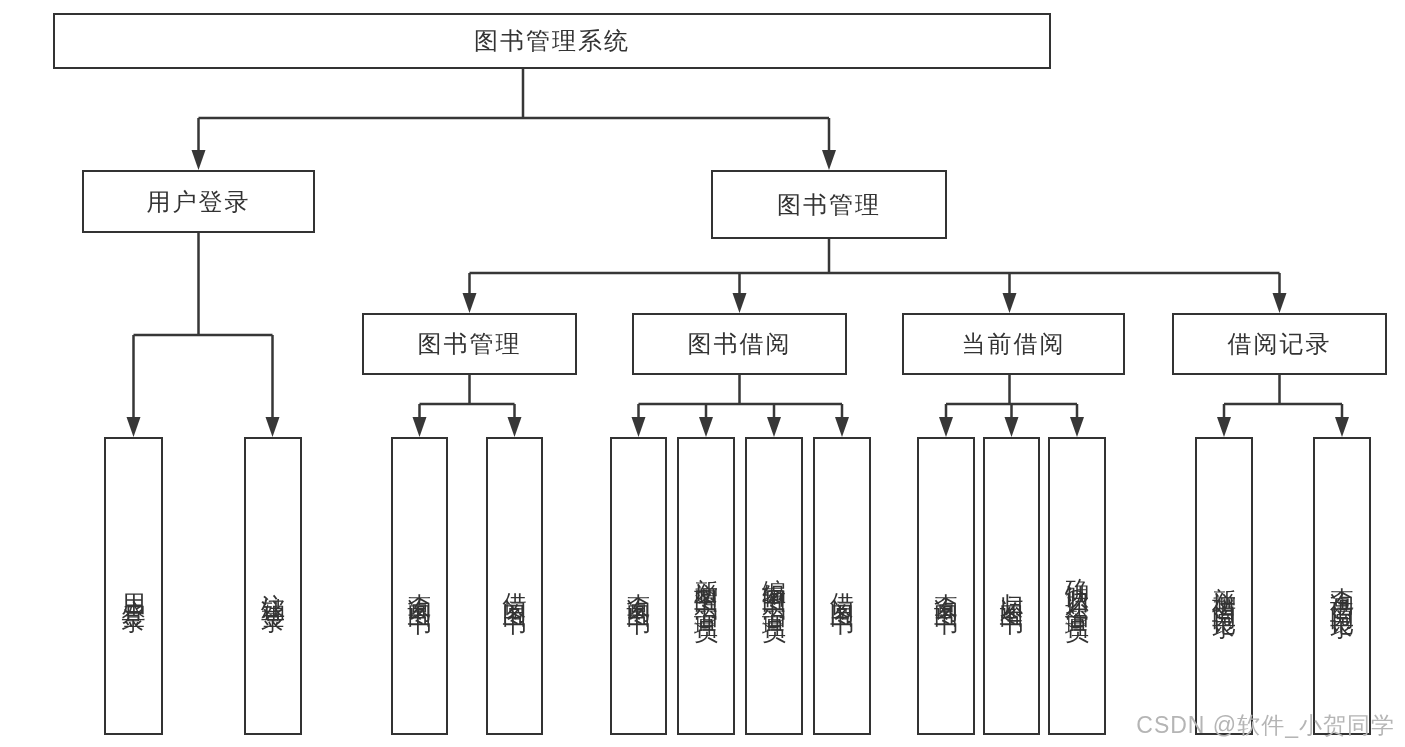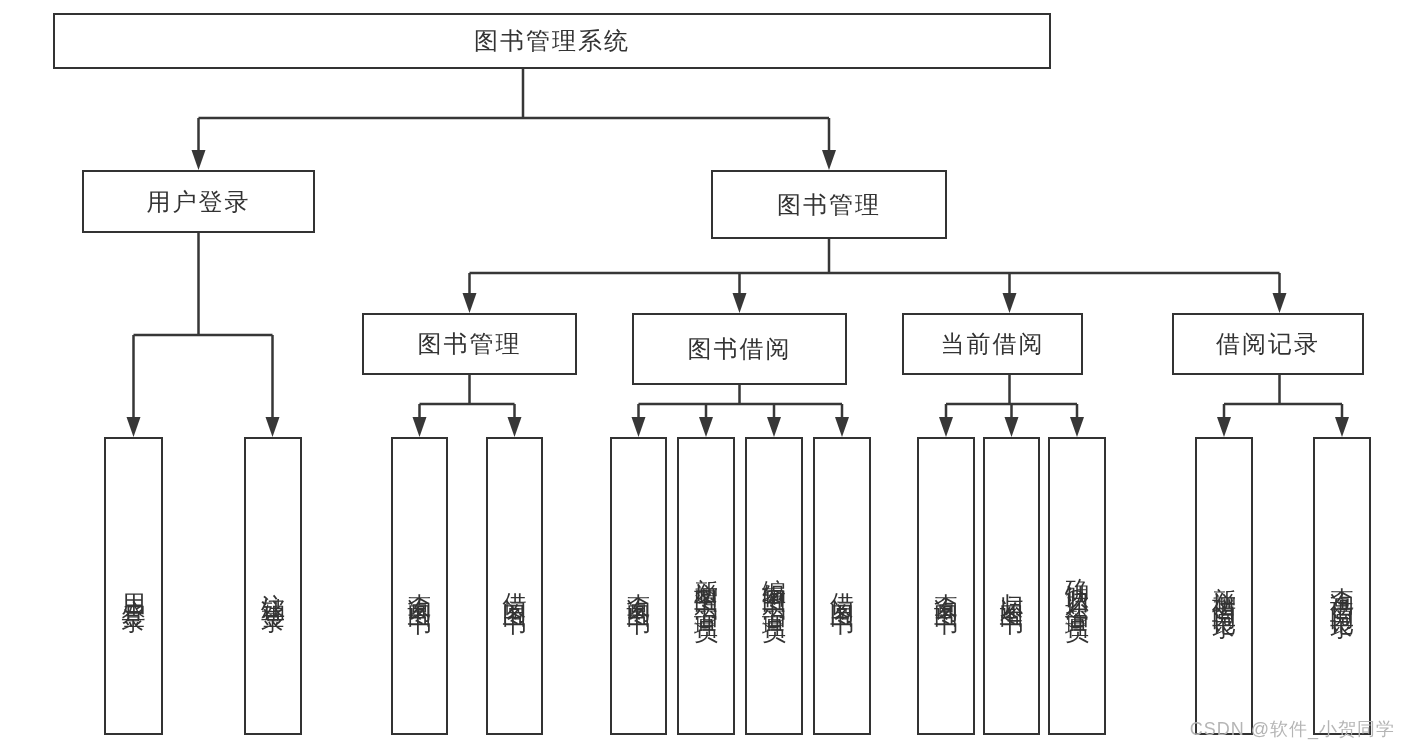--- a/index.html
+++ b/index.html
@@ -33,21 +33,21 @@
   }
   .vbox span{
     writing-mode:vertical-rl;
     text-orientation:mixed;
     font-size:24px;line-height:1;
     letter-spacing:6px;
     white-space:nowrap;
   }
   .watermark{
     position:absolute;right:10px;bottom:6px;
-    font-size:18px;letter-spacing:1px;
+    font-size:23px;letter-spacing:1px;
     color:var(--watermark);
     white-space:nowrap;
     pointer-events:none;
   }
 </style>
 </head>
 <body>
 
 <div class="canvas">
 
@@ -95,27 +95,27 @@
   <div class="box hbox" style="left:82px;top:170px;width:233px;height:63px;">
     <span>用户登录</span>
   </div>
   <div class="box hbox" style="left:711px;top:170px;width:236px;height:69px;">
     <span>图书管理</span>
   </div>
 
   <div class="box hbox" style="left:362px;top:313px;width:215px;height:62px;">
     <span>图书管理</span>
   </div>
-  <div class="box hbox" style="left:632px;top:313px;width:215px;height:72px;">
+  <div class="box hbox" style="left:632px;top:313px;width:215px;height:62px;">
     <span>图书借阅</span>
   </div>
-  <div class="box hbox" style="left:902px;top:313px;width:181px;height:62px;">
+  <div class="box hbox" style="left:902px;top:313px;width:223px;height:62px;">
     <span>当前借阅</span>
   </div>
-  <div class="box hbox" style="left:1172px;top:313px;width:192px;height:62px;">
+  <div class="box hbox" style="left:1172px;top:313px;width:215px;height:62px;">
     <span>借阅记录</span>
   </div>
 
   <div class="box vbox" style="left:104px;top:437px;width:59px;height:298px;">
     <span>用户登录</span>
   </div>
   <div class="box vbox" style="left:244px;top:437px;width:58px;height:298px;">
     <span>注销登录</span>
   </div>
 

